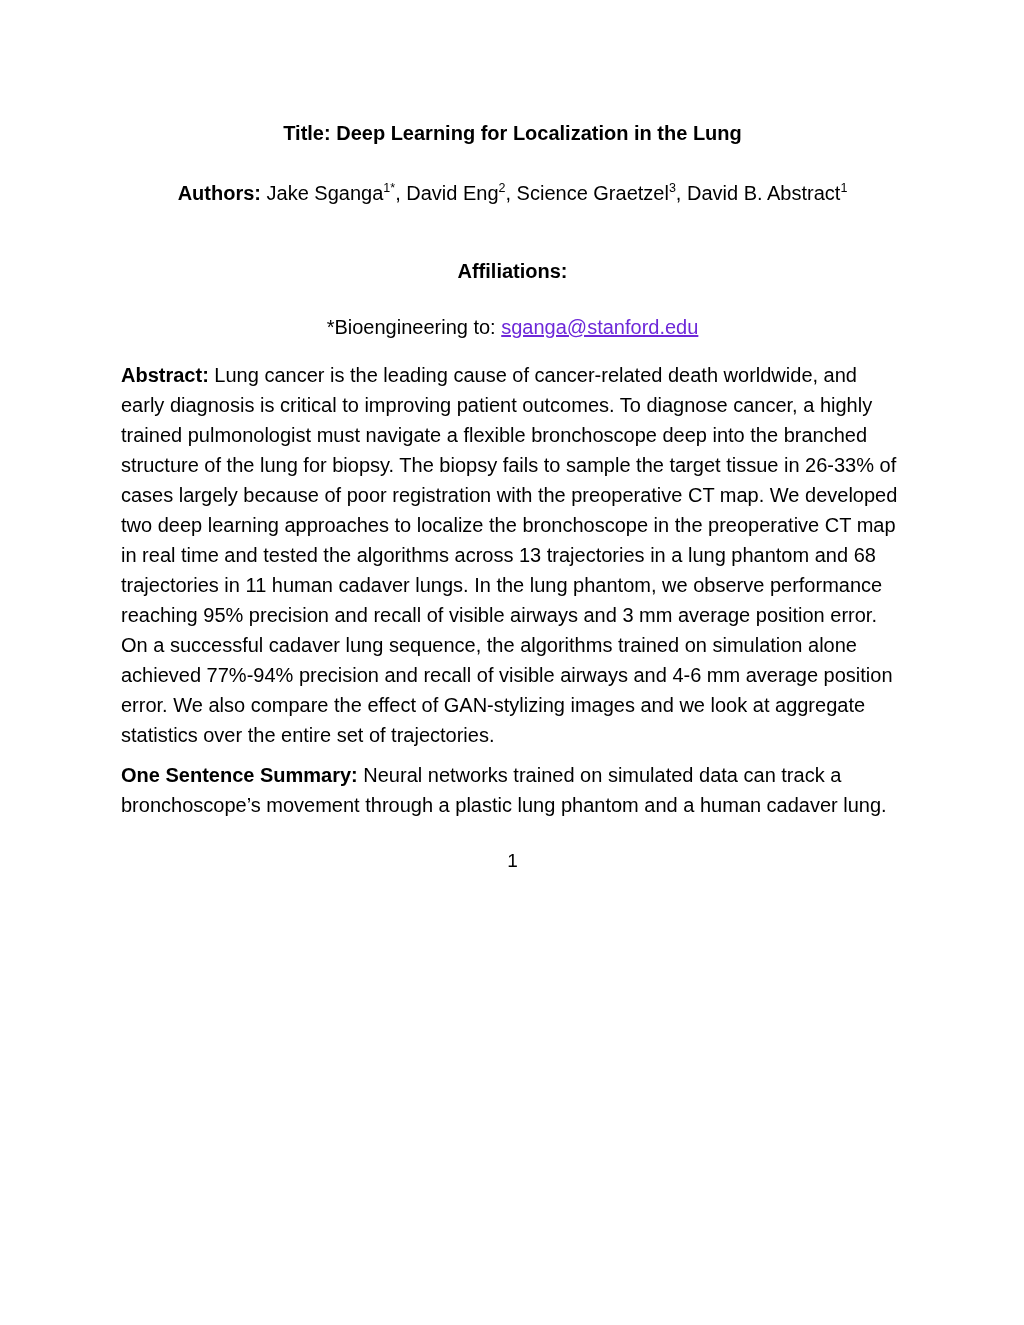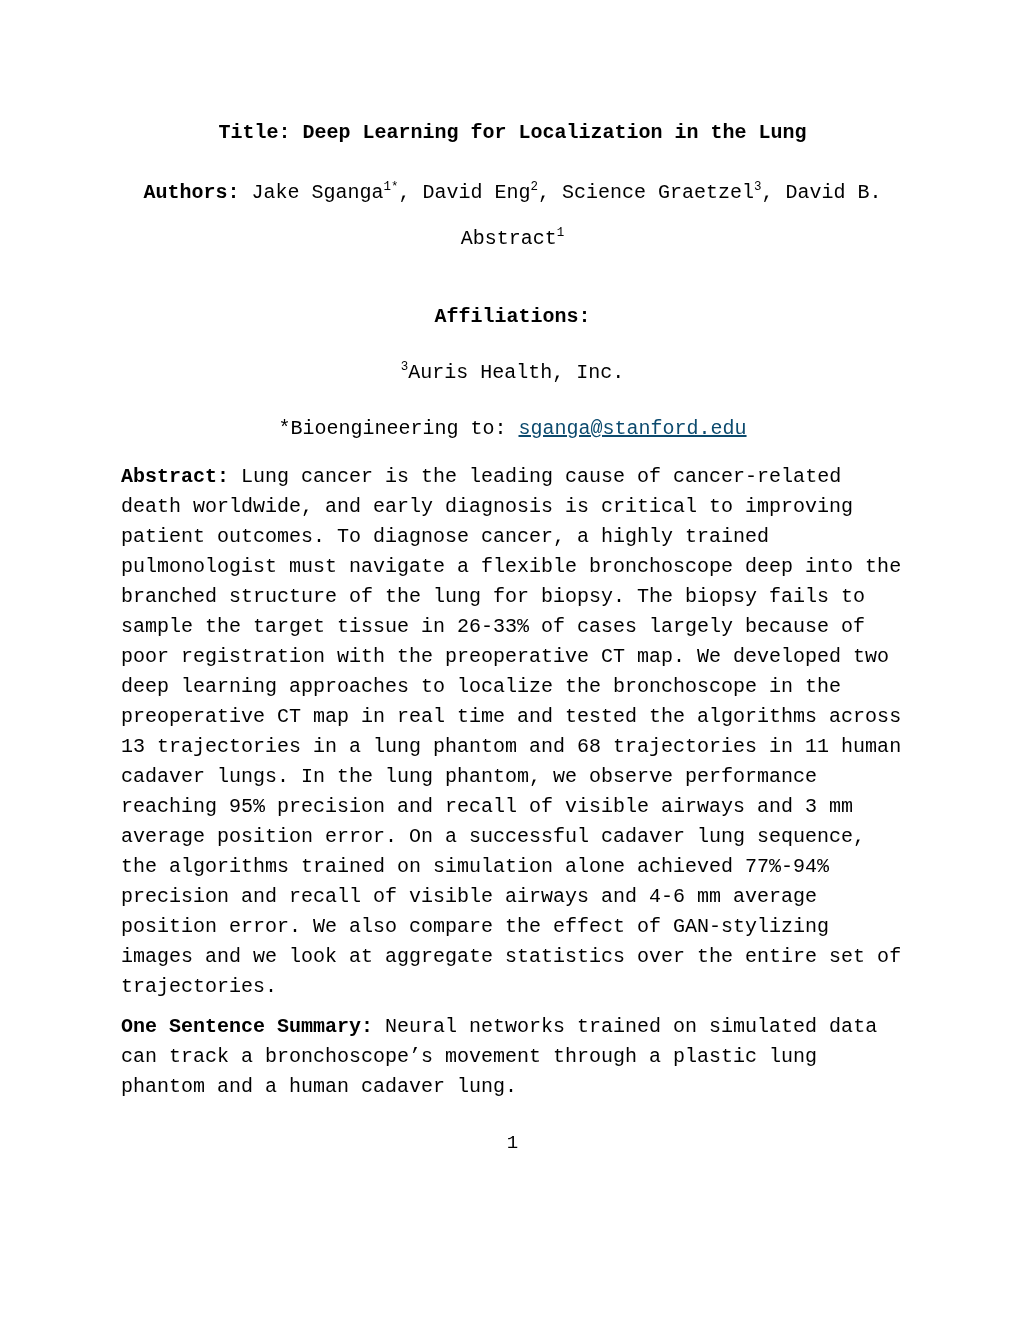--- a/index.html
+++ b/index.html
@@ -8,21 +8,21 @@
     background: #ffffff;
   }
   .page {
     position: relative;
     width: 1024px;
     height: 1325px;
     box-sizing: border-box;
     padding: 110px 120px 0 121px;
     background: #ffffff;
     color: #000000;
-    font-family: Liberation Mono, monospace;
+    font-family: Liberation Sans, sans-serif;
     font-size: 20px;
     overflow: hidden;
   }
   p { margin: 0; text-align: center; }
   .title {
     text-align: center;
     font-weight: bold;
     line-height: 46px;
   }
   .authors {
@@ -66,23 +66,22 @@
 <div class="page">
 
   <p class="title">Title: Deep Learning for Localization in the Lung</p>
 
   <p class="authors"><b>Authors:</b><span> Jake Sganga</span><sup>1*</sup><span>, David Eng</span><sup>2</sup><span>, Science Graetzel</span><sup>3</sup><span>, David B. Abstract</span><sup>1</sup></p>
 
   <p class="heading">Affiliations:</p>
 
 
 
-  <p class="para"><sup>3</sup><span>Auris Health, Inc.</span></p>
 
-  <p class="para"><span>*Bioengineering to: </span><a href="#" class="email" style="color: #0c4a6e;">sganga@stanford.edu</a></p>
+  <p class="para"><span>*Bioengineering to: </span><a href="#" class="email" style="color: #6d28d9;">sganga@stanford.edu</a></p>
 
   <p class="body-para"><b>Abstract:</b><span> Lung cancer is the leading cause of cancer-related death worldwide, and early diagnosis is critical to improving patient outcomes. To diagnose cancer, a highly trained pulmonologist must navigate a flexible bronchoscope deep into the branched structure of the lung for biopsy. The biopsy fails to sample the target tissue in 26-33% of cases largely because of poor registration with the preoperative CT map. We developed two deep learning approaches to localize the bronchoscope in the preoperative CT map in real time and tested the algorithms across 13 trajectories in a lung phantom and 68 trajectories in 11 human cadaver lungs. In the lung phantom, we observe performance reaching 95% precision and recall of visible airways and 3 mm average position error. On a successful cadaver lung sequence, the algorithms trained on simulation alone achieved 77%-94% precision and recall of visible airways and 4-6 mm average position error. We also compare the effect of GAN-stylizing images and we look at aggregate statistics over the entire set of trajectories.</span></p>
 
   <p class="body-para"><b>One Sentence Summary:</b><span> Neural networks trained on simulated data can track a bronchoscope’s movement through a plastic lung phantom and a human cadaver lung.</span></p>
 
   <div class="footer">1</div>
 
 </div>
 
 </body></html>

